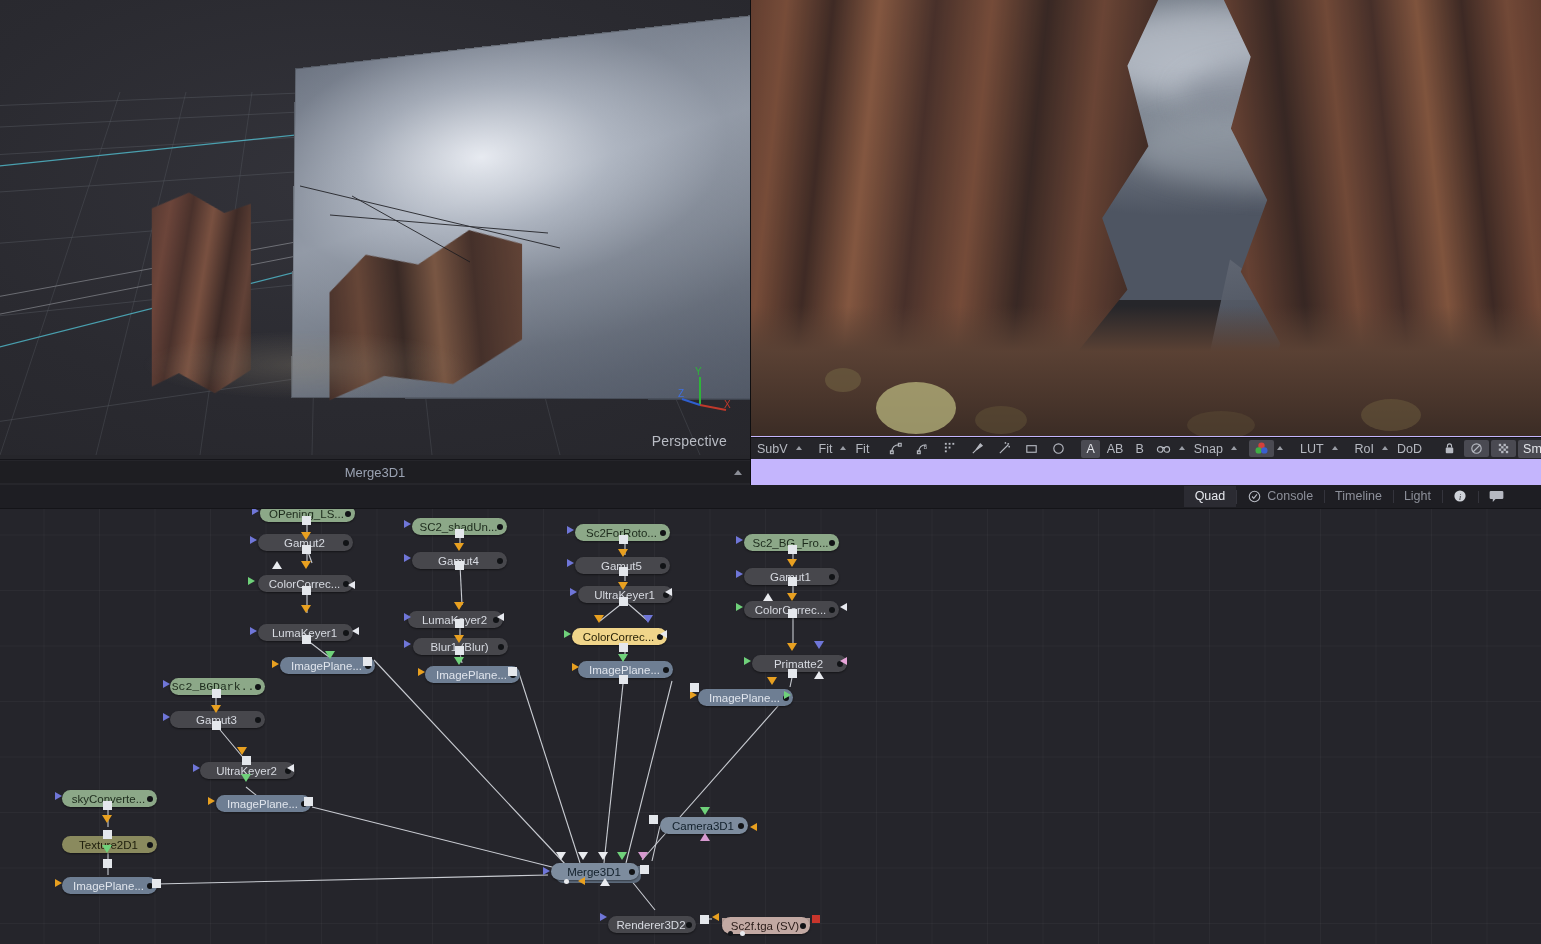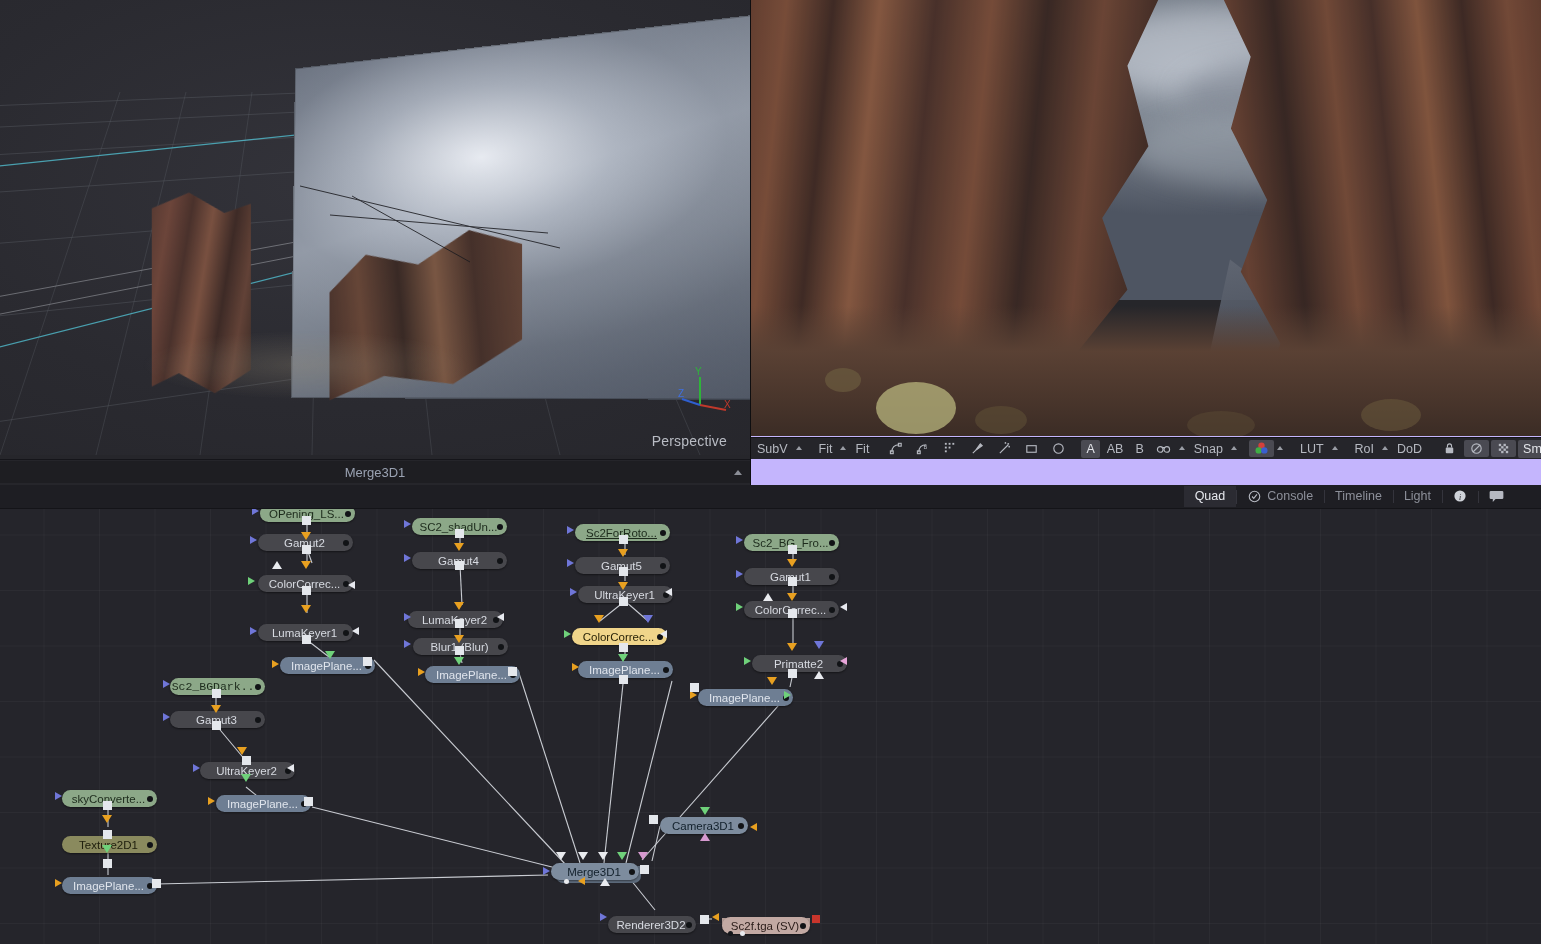--- a/index.html
+++ b/index.html
@@ -519,21 +519,21 @@
                <span class="knobdot"></span>
              </div>
         <div class="node plain" id="n09" style="left:413px; top:153px; width:95px;">
                <span>Blur1  (Blur)</span>
                <span class="knobdot"></span>
              </div>
         <div class="node imgplane" id="n10" style="left:425px; top:181px; width:95px;">
                <span>ImagePlane...</span>
                <span class="knobdot"></span>
              </div>
-        <div class="node loader" id="n11" style="left:575px; top:39px; width:95px;text-decoration:underline;">
+        <div class="node loader" id="n11" style="left:575px; top:39px; width:95px;">
                <span>Sc2ForRoto...</span>
                <span class="knobdot"></span>
              </div>
         <div class="node plain" id="n12" style="left:575px; top:72px; width:95px;">
                <span>Gamut5</span>
                <span class="knobdot"></span>
              </div>
         <div class="node plain" id="n13" style="left:578px; top:101px; width:95px;">
                <span>UltraKeyer1</span>
                <span class="knobdot"></span>

